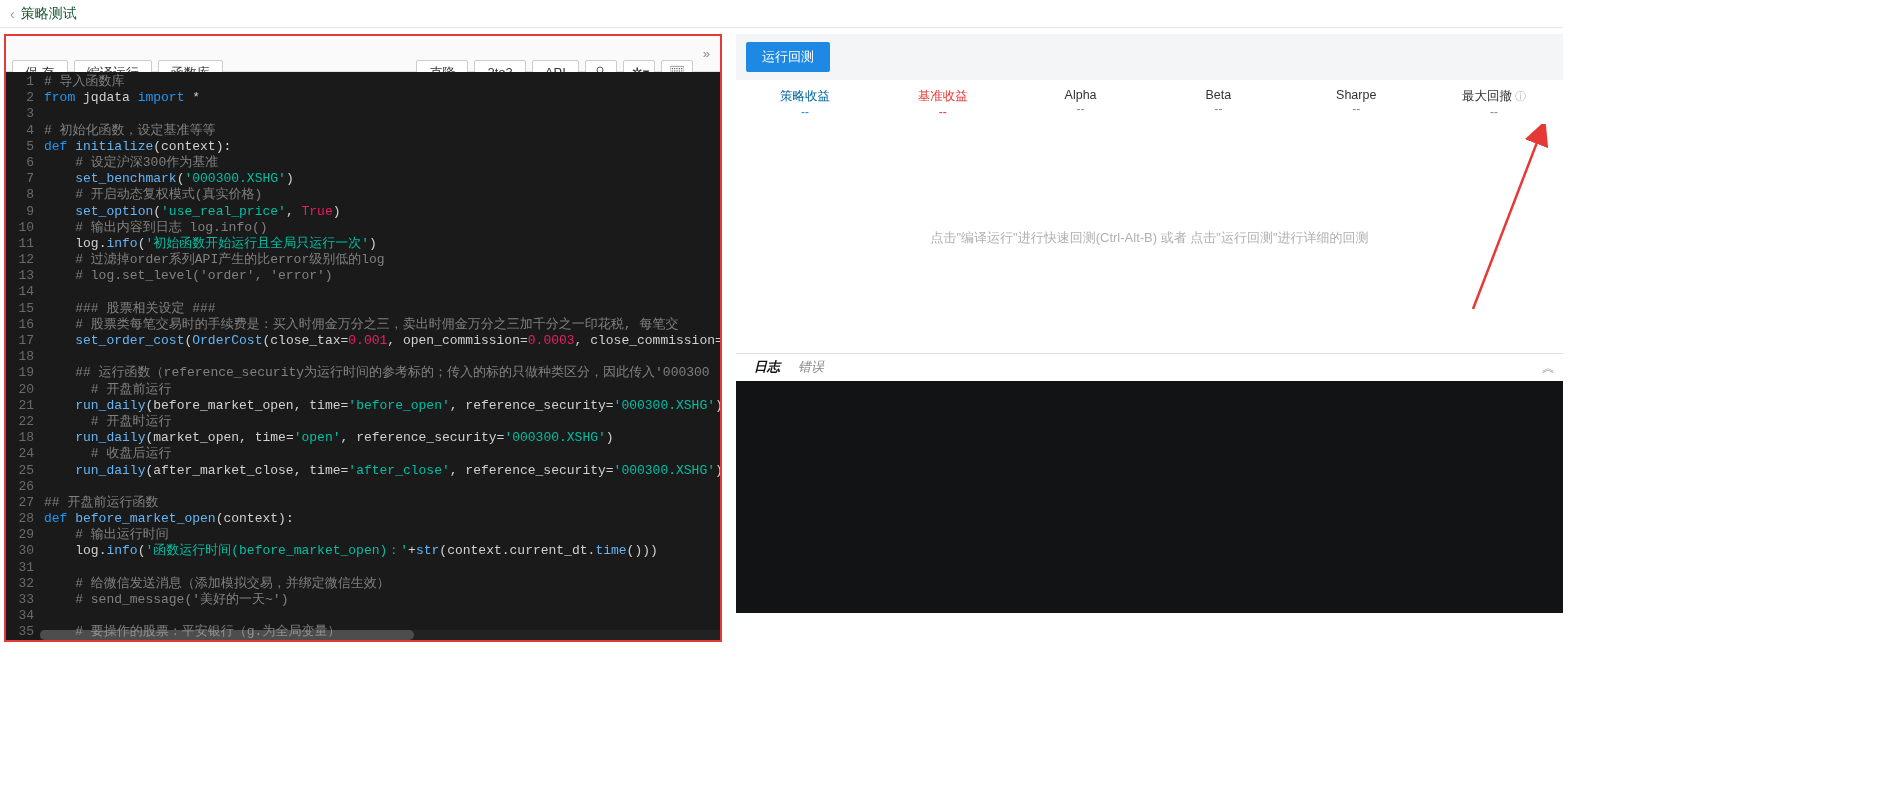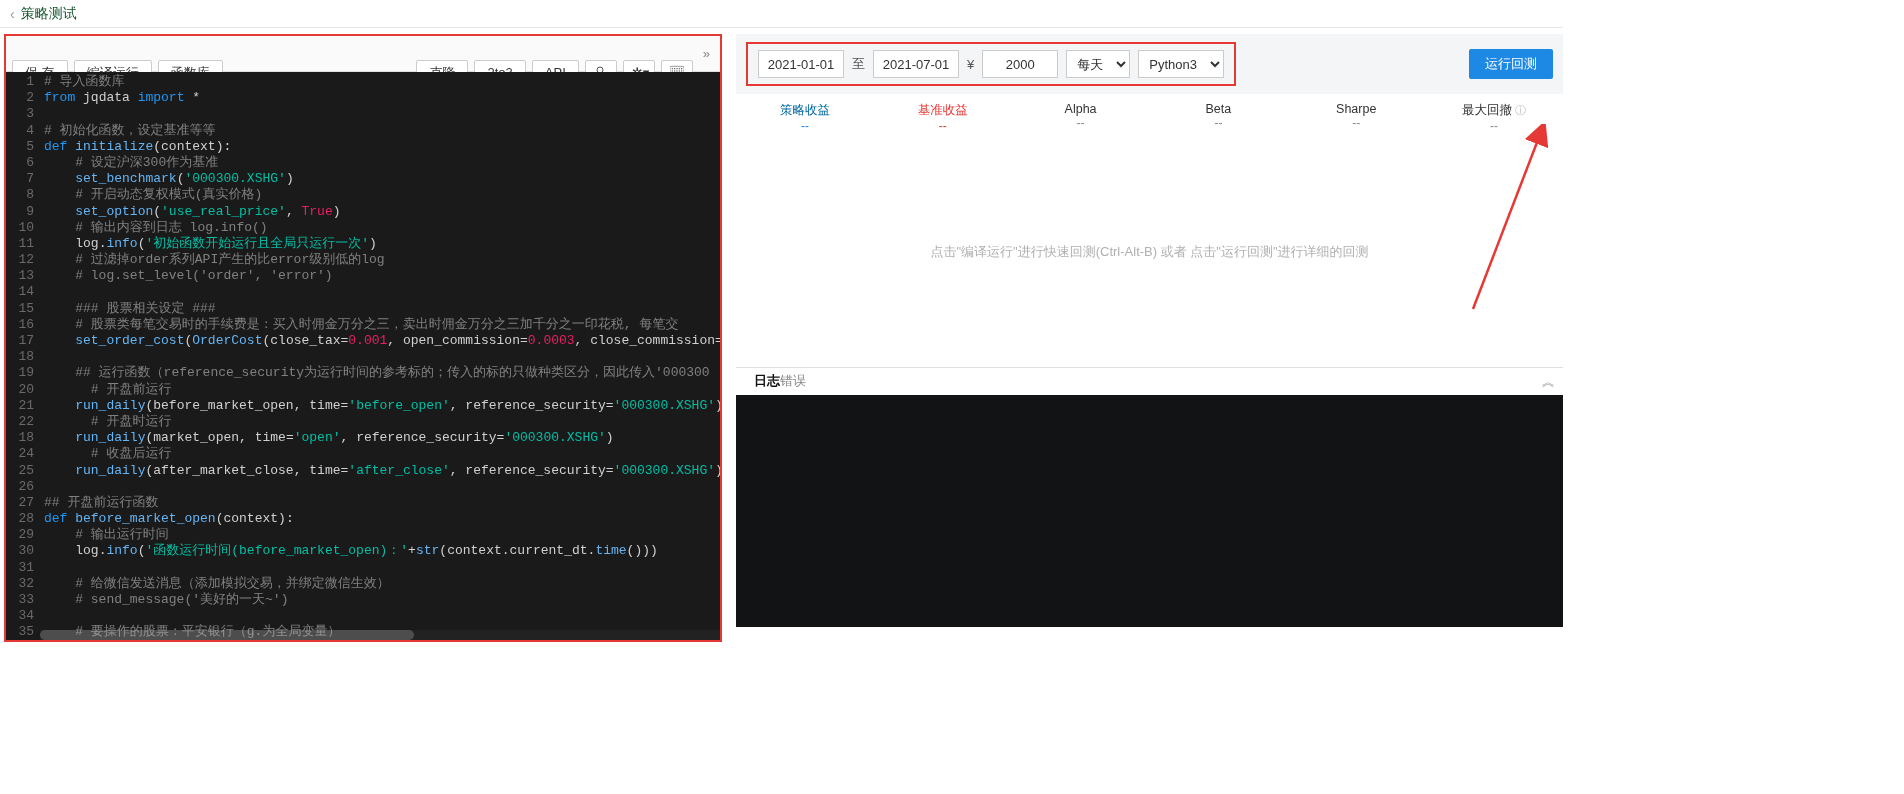--- a/index.html
+++ b/index.html
@@ -282,21 +282,23 @@
   .log-tabs-row {
     border-top: 1px solid #e0e0e0;
     display: flex;
     align-items: center;
     justify-content: space-between;
     padding: 0 8px;
     height: 28px;
   }
   .log-tabs {
     display: flex;
+    gap: 18px;
     padding-left: 10px;
+    font-style: italic;
   }
   .log-tab {
     font-size: 13px;
     color: #888;
     cursor: pointer;
     line-height: 28px;
   }
   .log-tab.active {
     color: #111;
     font-weight: 600;
@@ -405,29 +407,20 @@
       <div class="scroll-xbar">
         <div class="scroll-xthumb"></div>
       </div>
     </div>
   </div>
 
   <div class="gap-col"></div>
 
   <div class="right-pane right-rel">
     <div class="params-row-wrap">
-      <div class="params-row">
-        <input class="pinput date" value="2021-01-01" style="">
-        <span class="to-label">至</span>
-        <input class="pinput date" value="2021-07-01" style="">
-        <span class="currency-sym">¥</span>
-        <input class="pinput amount" value="2000" style="">
-        <select class="pselect" style="width:64px"><option>每天</option></select>
-        <select class="pselect" style="width:86px"><option>Python3</option></select>
-      </div>
       <button class="run-btn">运行回测</button>
     </div>
 
     <div class="metrics-row">
         <div class="metric">
           <span class="metric-label blue">策略收益</span>
           <span class="metric-value ">--</span>
         </div>
         <div class="metric">
           <span class="metric-label red">基准收益</span>

